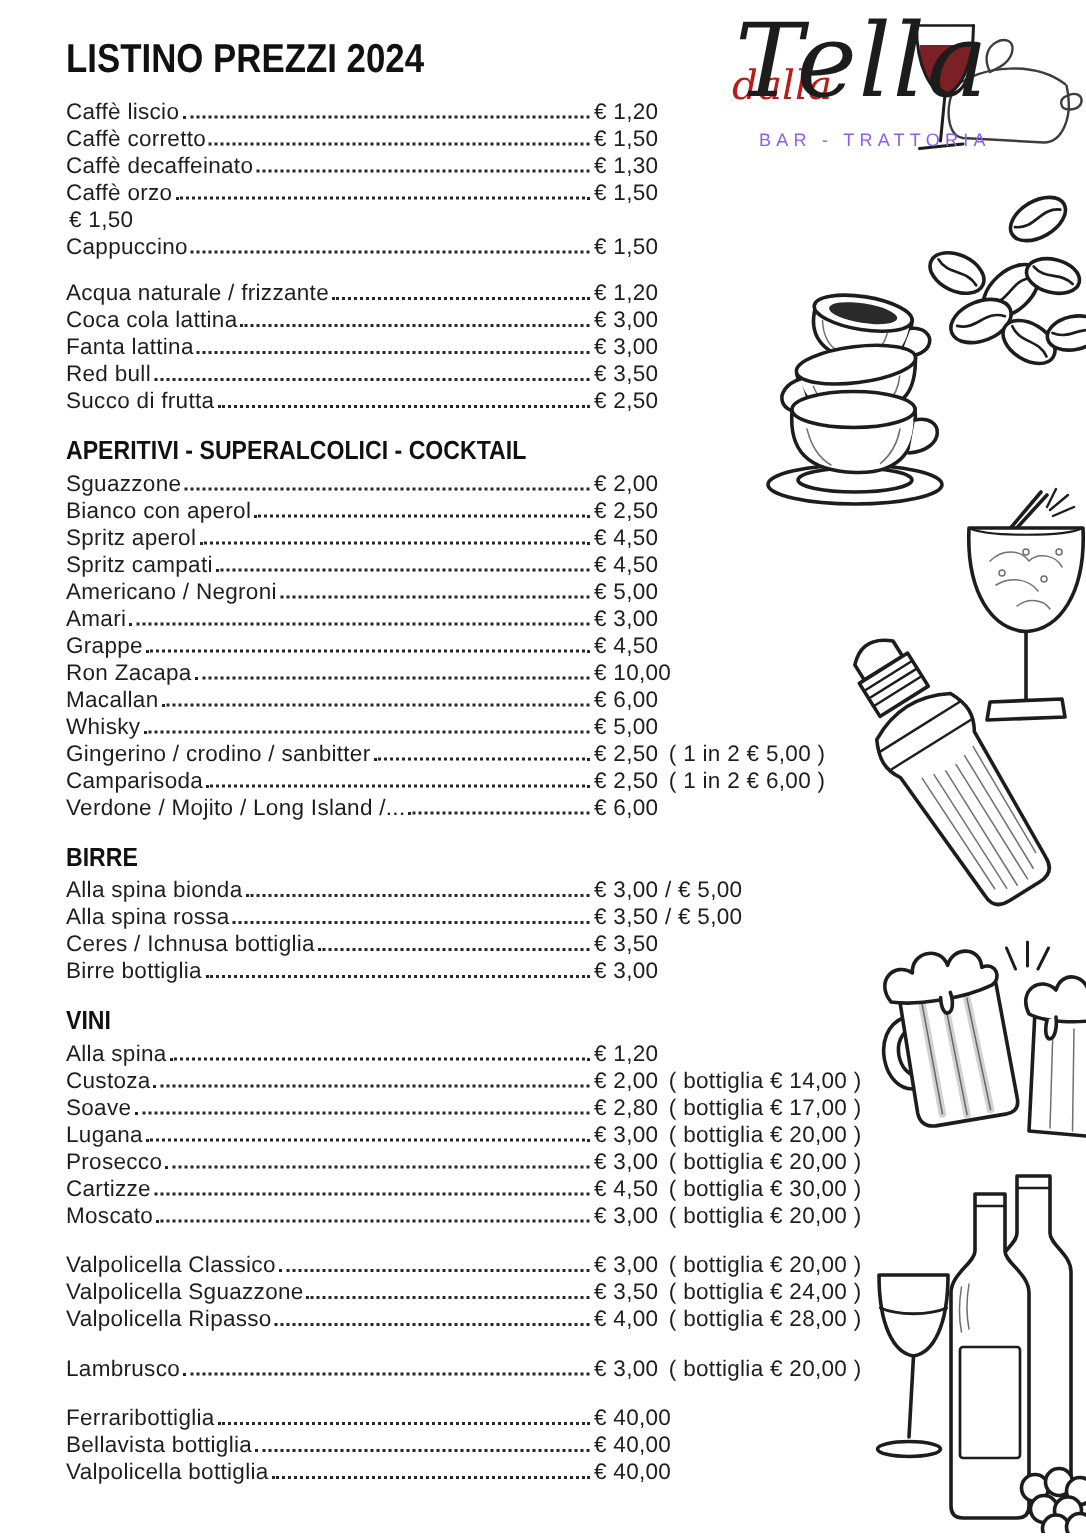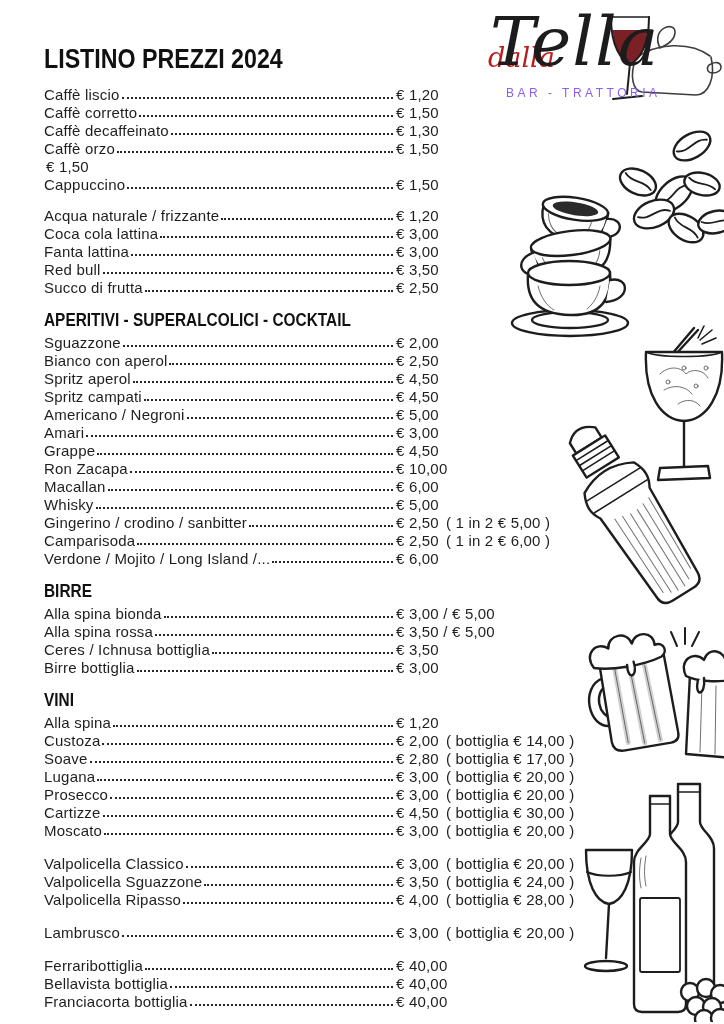--- a/index.html
+++ b/index.html
@@ -3,21 +3,21 @@
 <meta charset="utf-8">
 <style>
   html,body{margin:0;padding:0;}
   body{
     width:724px;height:1024px;background:#ffffff;position:relative;overflow:hidden;
     font-family:"Liberation Sans","DejaVu Sans",sans-serif;color:#1e1e1e;
   }
   .page{position:absolute;inset:0;background:#fff;}
 
   
-  .menu{position:absolute;left:44px;top:44px;width:540px;}
+  .menu{position:absolute;left:44px;top:24px;width:540px;}
   .page-title{
     font-size:27px;font-weight:700;color:#111;letter-spacing:0px;
     transform:scaleX(.86);transform-origin:left center;margin-bottom:11px;white-space:nowrap;
   }
   .section + .section{margin-top:13px;}
   .section-header{
     font-size:17.5px;font-weight:700;color:#111;
     transform:scaleX(.88);transform-origin:left center;
     margin:1px 0 3px;white-space:nowrap;
   }
@@ -579,21 +579,21 @@
     <span class="core">
       <span class="nm">Bellavista bottiglia</span>
       <span class="leader"></span>
     </span>
     <span class="pr">€ 40,00</span>
     <span class="nt"></span>
   </div>
 
   <div class="row">
     <span class="core">
-      <span class="nm">Franciacorta bottiglia</span>
+      <span class="nm">Valpolicella bottiglia</span>
       <span class="leader"></span>
     </span>
     <span class="pr">€ 40,00</span>
     <span class="nt"></span>
   </div>
 </div>
       </div>
   </div>
 
 </div>

